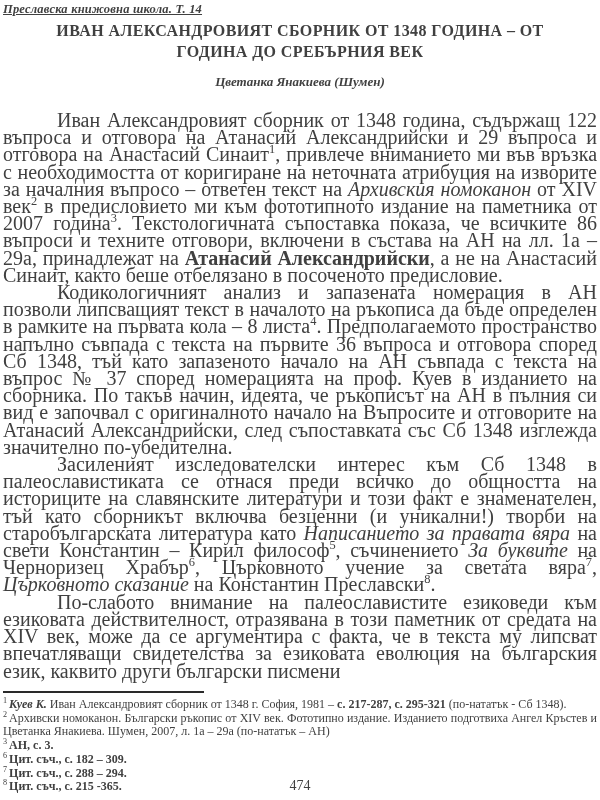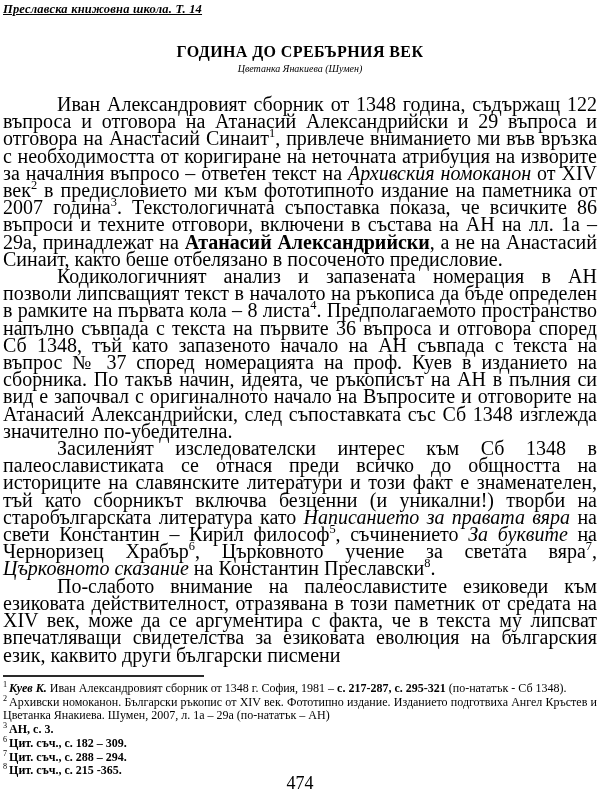--- a/index.html
+++ b/index.html
@@ -1,19 +1,19 @@
 <!DOCTYPE html>
 <html><head>
 <meta charset="utf-8">
 <style>
   html, body { margin: 0; padding: 0; background: #ffffff; }
   .page {
     width: 600px; height: 800px;
     background: #ffffff;
-    color: #000000;
+    color: #404040;
     font-family: "Liberation Serif", serif;
     position: relative;
     box-sizing: border-box;
     padding: 2px 3px 0 3px;
     overflow: hidden;
   }
   .running-head {
     font-size: 12.5px;
     font-weight: bold;
     font-style: italic;
@@ -22,24 +22,24 @@
   }
   .title {
     margin: 3px 0 0 0;
     text-align: center;
     font-size: 16px;
     font-weight: bold;
     line-height: 21px;
     letter-spacing: 0.4px;
   }
   .author {
-    margin-top: 1px;
+    margin-top: 12px;
     text-align: center;
-    font-size: 10px;
-    font-weight: normal;
+    font-size: 13px;
+    font-weight: bold;
     font-style: italic;
   }
   .body-text {
     margin-top: 22px;
     font-size: 20px;
     line-height: 17.2px;
     text-align: justify;
   }
   .body-text p { margin: 0; text-indent: 54px; }
   .it  { font-style: italic; }
@@ -55,32 +55,32 @@
     font-size: 12px;
     line-height: 13.8px;
     text-align: justify;
   }
   .footnotes p { margin: 0; }
   .fn-marker { vertical-align: super; font-size: 0.68em; line-height: 0; padding-right: 2px; }
   .page-number {
     position: absolute;
     left: 0; right: 0; bottom: 6px;
     text-align: center;
-    font-size: 18px;
+    font-size: 14px;
   }
 </style>
 </head>
 <body>
 
 <div class="page">
 
   <div class="running-head">Преславска книжовна школа. Т. 14</div>
 
   <h1 class="title">
-    <br>
+    <span>ИВАН АЛЕКСАНДРОВИЯТ СБОРНИК ОТ 1348 ГОДИНА – ОТ</span><br>
     <span>ГОДИНА ДО СРЕБЪРНИЯ ВЕК</span>
   </h1>
 
   <div class="author">Цветанка Янакиева (Шумен)</div>
 
   <div class="body-text">
       <p><span>Иван Александровият сборник от 1348 година, съдържащ 122 въпроса и отговора на Атанасий Александрийски и 29 въпроса и отговора на Анастасий Синаит</span><span class="sup">1</span><span>, привлече вниманието ми във връзка с необходимостта от коригиране на неточната атрибуция на изворите за началния въпросо – ответен текст на </span><span class="it">Архивския номоканон</span><span> от XIV век</span><span class="sup">2</span><span> в предисловието ми към фототипното издание на паметника от 2007 година</span><span class="sup">3</span><span>. Текстологичната съпоставка показа, че всичките 86 въпроси и техните отговори, включени в състава на АН на лл. 1а – 29а, принадлежат на </span><span class="bd">Атанасий Александрийски</span><span>, а не на Анастасий Синаит, както беше отбелязано в посоченото предисловие.</span></p>
       <p><span>Кодикологичният анализ и запазената номерация в АН позволи липсващият текст в началото на ръкописа да бъде определен в рамките на първата кола – 8 листа</span><span class="sup">4</span><span>. Предполагаемото пространство напълно съвпада с текста на първите 36 въпроса и отговора според Сб 1348, тъй като запазеното начало на АН съвпада с текста на въпрос № 37 според номерацията на проф. Куев в изданието на сборника. По такъв начин, идеята, че ръкописът на АН в пълния си вид е започвал с оригиналното начало на Въпросите и отговорите на Атанасий Александрийски, след съпоставката със Сб 1348 изглежда значително по-убедителна.</span></p>
       <p><span>Засиленият изследователски интерес към Сб 1348 в палеославистиката се отнася преди всичко до общността на историците на славянските литератури и този факт е знаменателен, тъй като сборникът включва безценни (и уникални!) творби на старобългарската литература като </span><span class="it">Написанието за правата вяра</span><span> на свети Константин – Кирил философ</span><span class="sup">5</span><span>, съчинението </span><span class="it">За буквите</span><span> на Черноризец Храбър</span><span class="sup">6</span><span>, Църковното учение за светата вяра</span><span class="sup">7</span><span>, </span><span class="it">Църковното сказание</span><span> на Константин Преславски</span><span class="sup">8</span><span>.</span></p>
       <p><span>По-слабото внимание на палеославистите езиковеди към езиковата действителност, отразявана в този паметник от средата на XIV век, може да се аргументира с факта, че в текста му липсват впечатляващи свидетелства за езиковата еволюция на българския език, каквито други български писмени</span></p>

